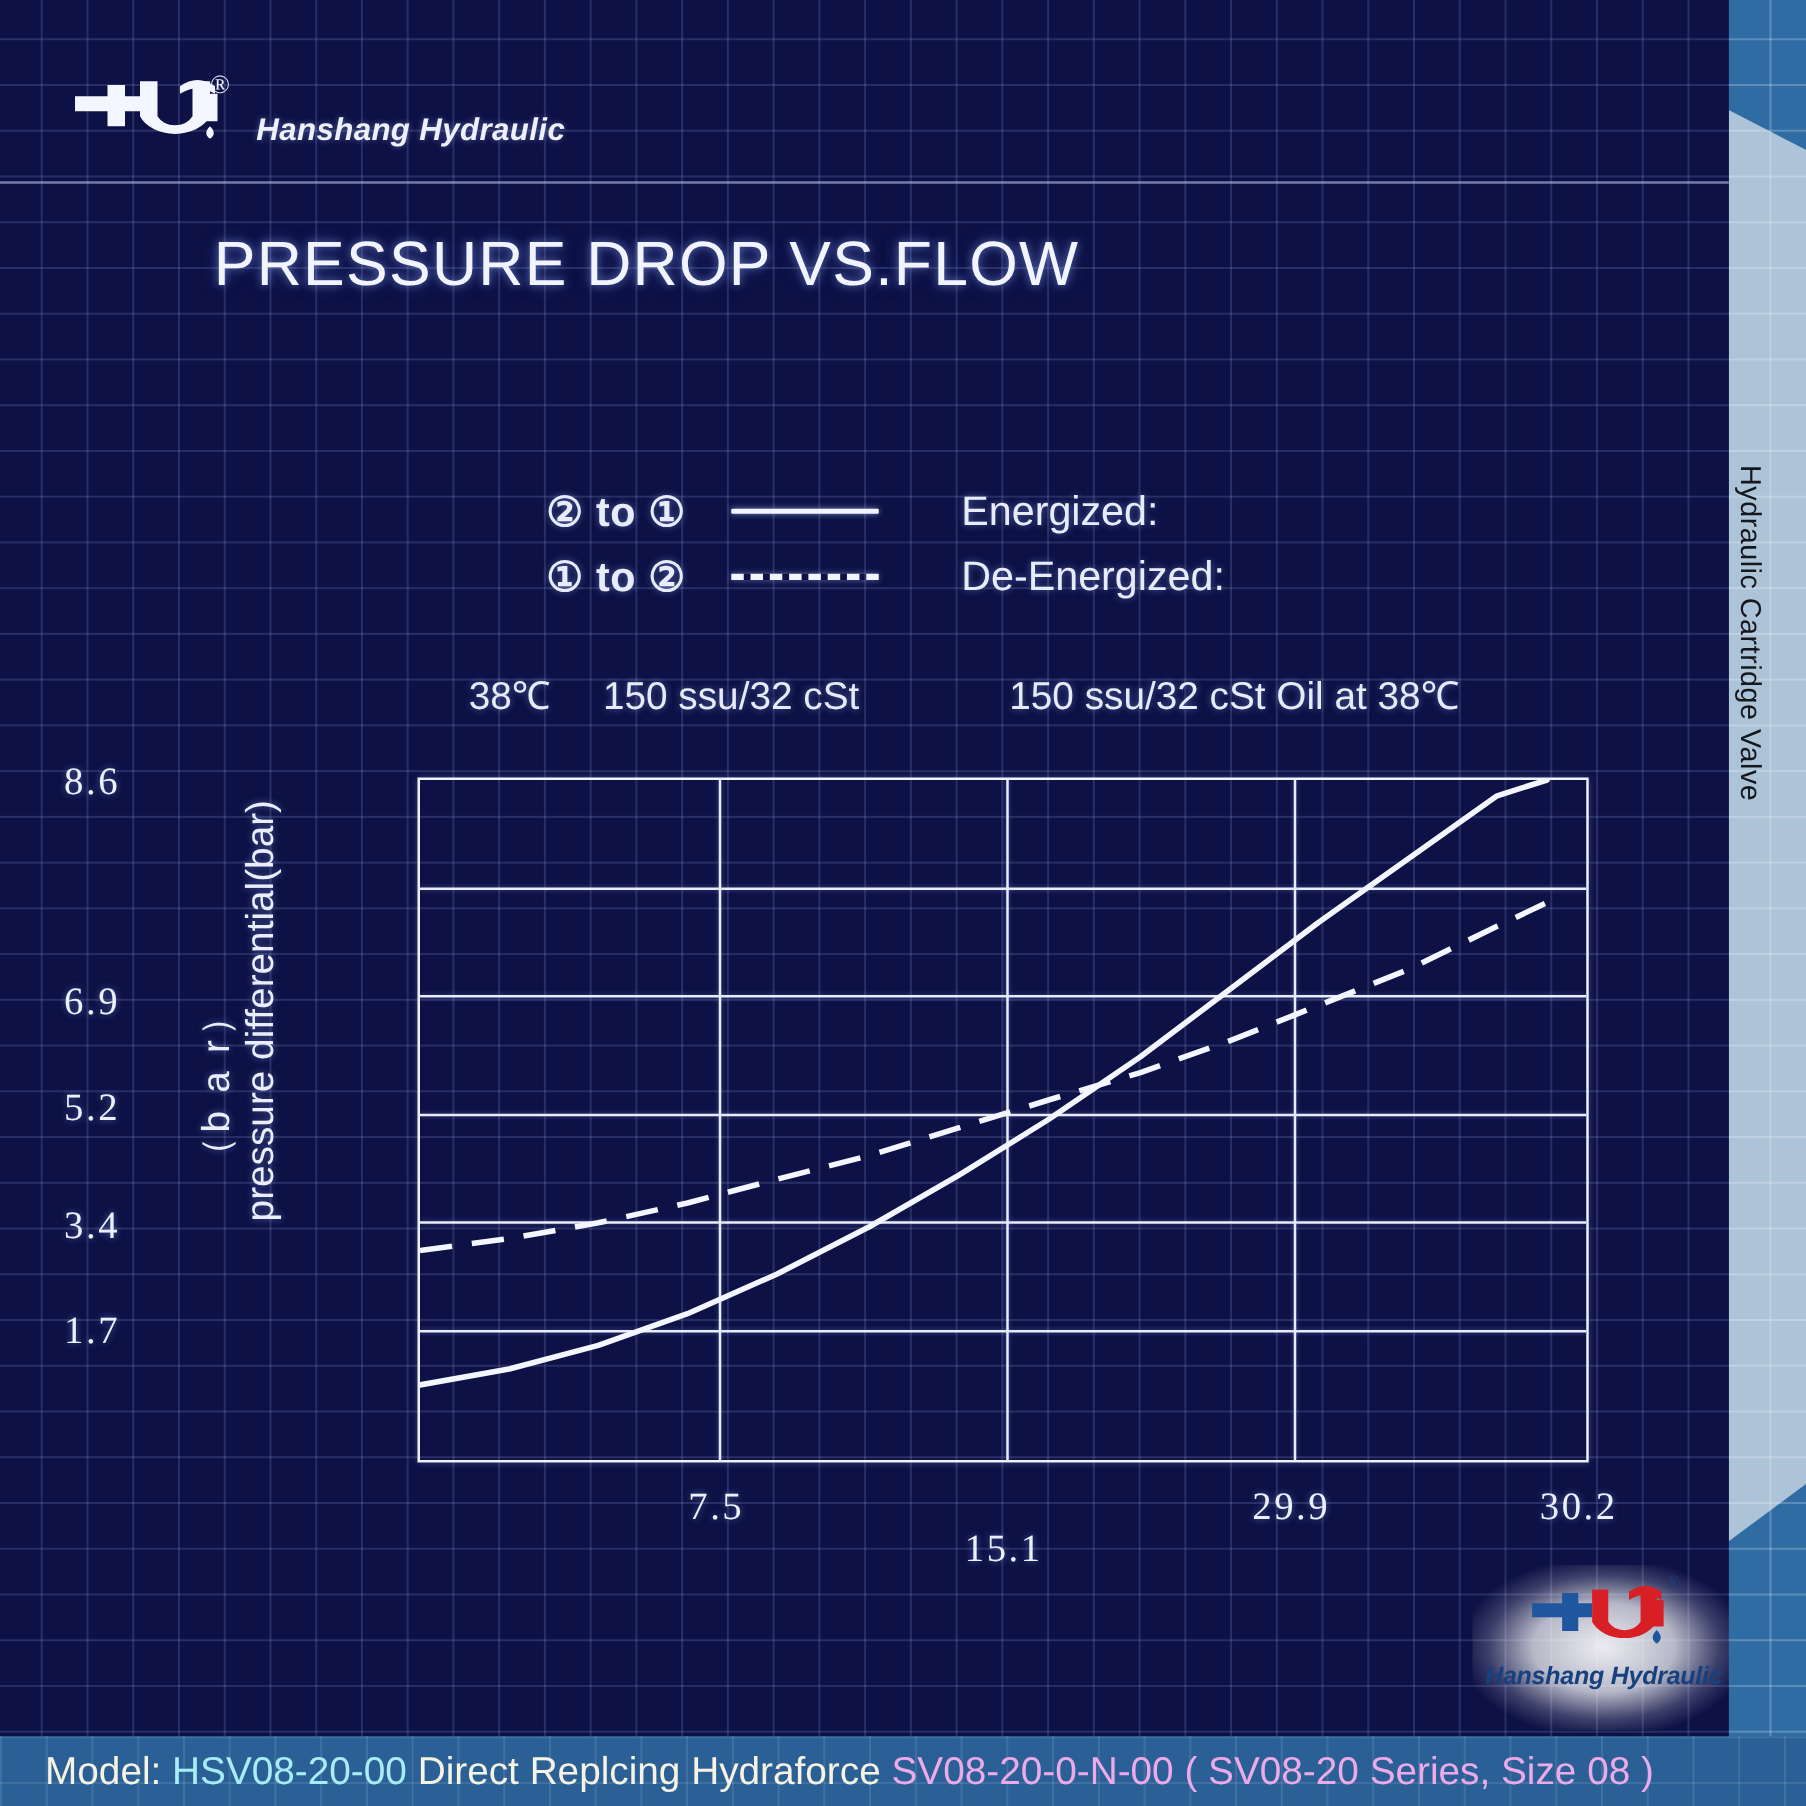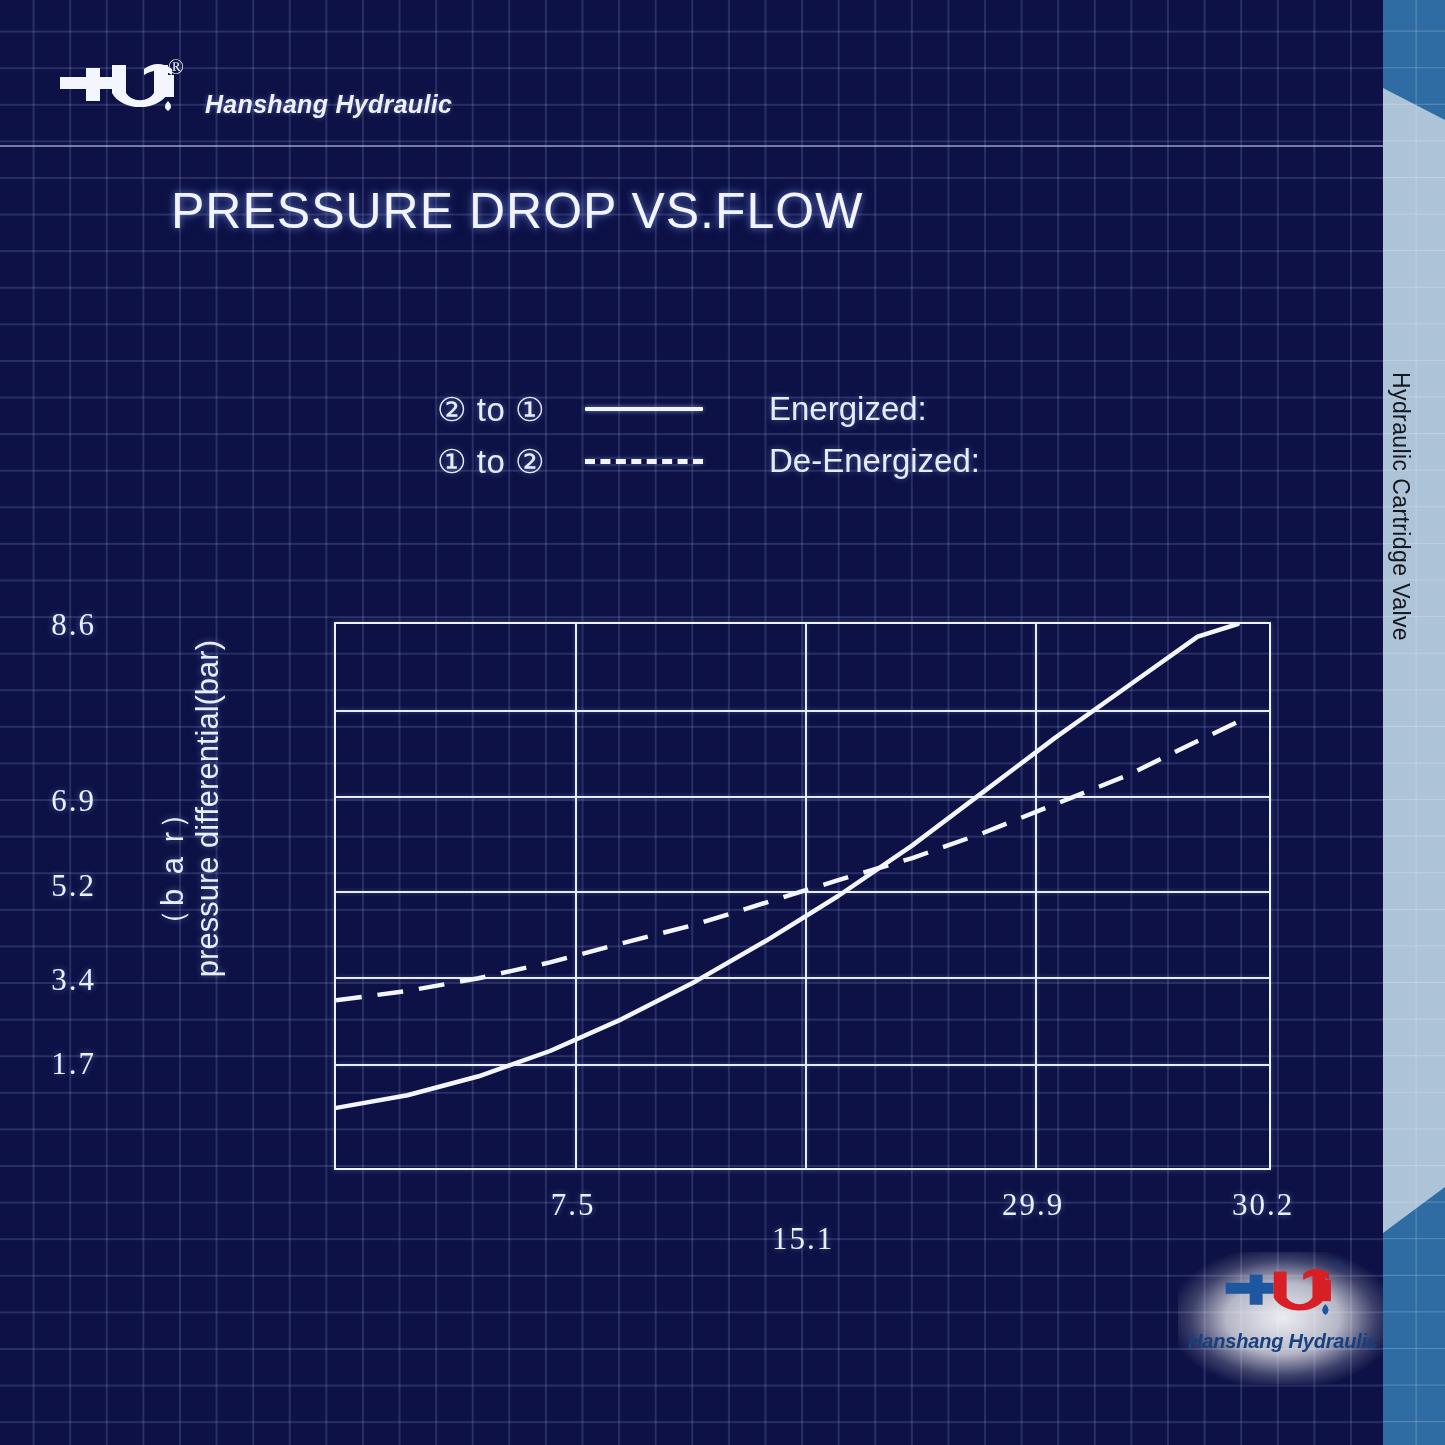--- a/index.html
+++ b/index.html
@@ -52,21 +52,21 @@
     text-shadow:0 0 7px rgba(150,175,255,0.55), 0 0 14px rgba(90,120,220,0.35);
   }
 
   
   #legend { position:absolute; left:437px; top:383px; width:620px; }
   .legend-row {
     display:flex; align-items:center; height:52px;
     font-size:33px; color:#e8ecfa;
     text-shadow:0 0 6px rgba(150,175,255,0.5);
   }
-  .legend-ports { width:148px; white-space:nowrap; letter-spacing:0.5px; }
+  .legend-ports { width:148px; white-space:nowrap; letter-spacing:0.5px;font-weight:bold; }
   .legend-sample { width:118px; height:4px; position:relative; margin-right:26px; }
   .sample-solid { background:#f2f5ff; height:4px; border-radius:1px;
      box-shadow:0 0 5px rgba(170,190,255,0.7); }
   .sample-dashed {
     height:0; border-top:5px dashed #f2f5ff;
     box-shadow:0 0 5px rgba(170,190,255,0.5);
   }
   .legend-label { white-space:nowrap;padding-left:40px; }
 
   
@@ -217,20 +217,25 @@
     </div>
     <div class="legend-row">
       <span class="legend-ports">① to ②</span>
       <span class="legend-sample">
           <span class="sample-dashed" style="display:block"></span>
         </span>
       <span class="legend-label">De-Energized:</span>
     </div>
   </div>
 
+  <div id="oil-spec">
+    <span id="oil-temp">38℃</span>
+    <span id="oil-visc">150 ssu/32 cSt</span>
+    <span id="oil-full">150 ssu/32 cSt Oil at 38℃</span>
+  </div>
 
   <div id="plot-wrap">
 
     <div id="ylabel-main">pressure differential(bar)</div>
     <div id="ylabel-unit">（b a r）</div>
 
     <div class="ytick" style="top:607px">8.6</div>
     <div class="ytick" style="top:783px">6.9</div>
     <div class="ytick" style="top:868px">5.2</div>
     <div class="ytick" style="top:962px">3.4</div>
@@ -281,14 +286,25 @@
     <svg id="sb-top" viewBox="0 0 62 120" preserveAspectRatio="none">
       <polygon points="0,0 62,0 62,120 0,88" fill="#2f6ca3"></polygon>
     </svg>
     <svg id="sb-bot" viewBox="0 0 62 300" preserveAspectRatio="none">
       <polygon points="0,88 62,42 62,300 0,300" fill="#2f6ca3"></polygon>
     </svg>
     <div id="sb-grid"></div>
     <div id="sb-label">Hydraulic Cartridge Valve</div>
   </div>
 
+  <div id="footer">
+    <div id="footer-inner">
+      <span class="ft-a">Model:</span>
+      <span>&nbsp;</span>
+      <span class="ft-b">HSV08-20-00</span>
+      <span>&nbsp;</span>
+      <span class="ft-c">Direct Replcing Hydraforce</span>
+      <span>&nbsp;</span>
+      <span class="ft-d">SV08-20-0-N-00 ( SV08-20 Series, Size 08 )</span>
+    </div>
+  </div>
 
 </div>
 
 </body></html>

